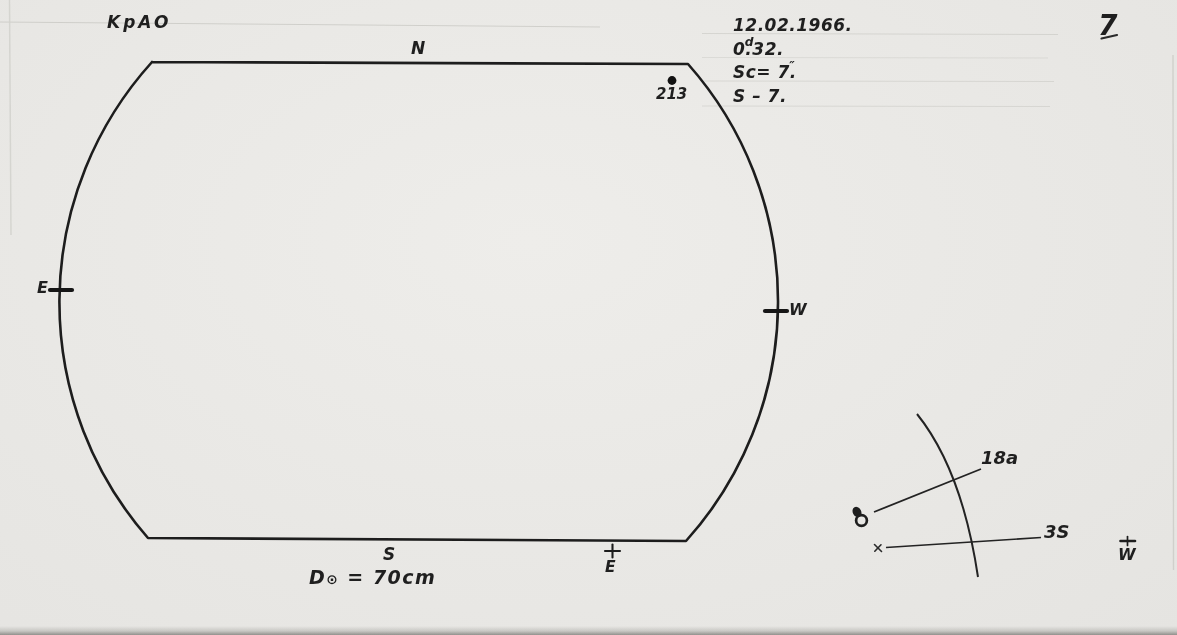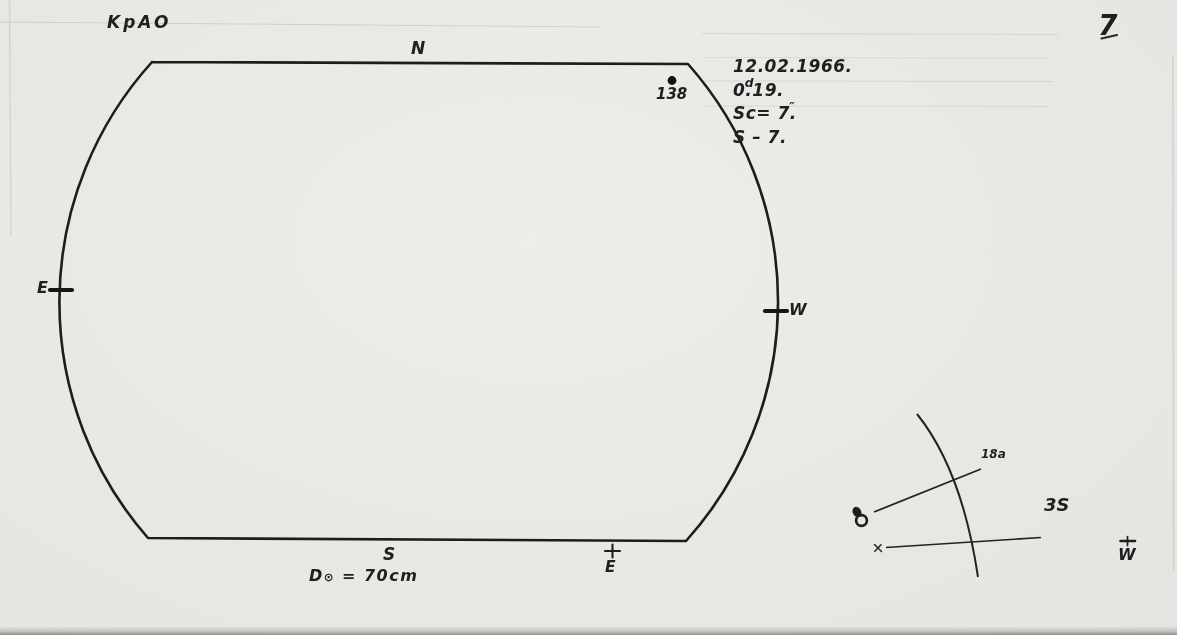--- a/index.html
+++ b/index.html
@@ -17,21 +17,21 @@
   .art{position:absolute;left:0;top:0;width:1177px;height:635px;}
   .hw{
     position:absolute;
     font-family:"DejaVu Sans","Liberation Sans",sans-serif;
     font-style:italic;
     color:#1f1f1f;
     white-space:nowrap;
     line-height:1.1;
   }
   .bold{font-weight:bold;}
-  .obs-block{line-height:23.5px;letter-spacing:0.5px;margin-top:41px;}
+  .obs-block{line-height:23.5px;letter-spacing:0.5px;}
   .obs-line{height:23.5px;}
   .mark-wrap{position:relative;display:inline-block;}
   .mark-top{
     position:absolute;left:-0.05em;bottom:0.5em;
     font-size:0.72em;letter-spacing:0;
   }
   .sun-sym{font-size:0.72em;vertical-align:0.02em;}
   .keep-ws{white-space:pre;}
   .bottom-shadow{
     position:absolute;left:0;bottom:0;width:1177px;height:9px;
@@ -89,34 +89,34 @@
 
     <line x1="1101.5" y1="38.5" x2="1117" y2="35" stroke="#2a2a2a" stroke-width="2.2" stroke-linecap="round"></line>
   </svg>
 
   <div class="hw bold" style="left:107px;top:13px;font-size:17px;letter-spacing:3px;">KpAO</div>
 
   <div class="hw" style="left:1098px;top:11px;font-size:28px;font-weight:bold;">7</div>
 
   <div class="hw bold obs-block" style="left:733px;top:14px;font-size:17px;">
     <div class="obs-line">12.02.1966.</div>
-    <div class="obs-line"><span>0</span><span class="mark-wrap"><span class="mark-top">d</span><span>.</span></span><span>19.</span></div>
+    <div class="obs-line"><span>0</span><span class="mark-wrap"><span class="mark-top">d</span><span>.</span></span><span>32.</span></div>
     <div class="obs-line"><span class="keep-ws">Sc= 7</span><span class="mark-wrap"><span class="mark-top">″</span><span>.</span></span></div>
     <div class="obs-line">S – 7.</div>
   </div>
 
   <div class="hw bold" style="left:411px;top:39px;font-size:17px;">N</div>
   <div class="hw bold" style="left:37px;top:279px;font-size:16px;">E</div>
   <div class="hw bold" style="left:789px;top:301px;font-size:16px;">W</div>
   <div class="hw bold" style="left:383px;top:545px;font-size:17px;">S</div>
 
-  <div class="hw bold" style="left:656px;top:86px;font-size:15px;">138</div>
+  <div class="hw bold" style="left:656px;top:86px;font-size:15px;">213</div>
 
-  <div class="hw bold" style="left:309px;top:567px;font-size:16px;letter-spacing:1.5px;"><span>D</span><span class="sun-sym">⊙</span><span class="keep-ws"> = 70cm</span></div>
+  <div class="hw bold" style="left:309px;top:567px;font-size:19px;letter-spacing:1.5px;"><span>D</span><span class="sun-sym">⊙</span><span class="keep-ws"> = 70cm</span></div>
 
   <div class="hw bold" style="left:605px;top:559px;font-size:15.5px;">E</div>
 
-  <div class="hw bold" style="left:981px;top:448px;font-size:12px;">18a</div>
-  <div class="hw bold" style="left:1044px;top:495px;font-size:18px;">3S</div>
+  <div class="hw bold" style="left:981px;top:448px;font-size:18px;">18a</div>
+  <div class="hw bold" style="left:1044px;top:522px;font-size:18px;">3S</div>
   <div class="hw bold" style="left:1118px;top:546px;font-size:16px;">W</div>
 
   <div class="bottom-shadow"></div>
 </div>
 
 </body></html>

